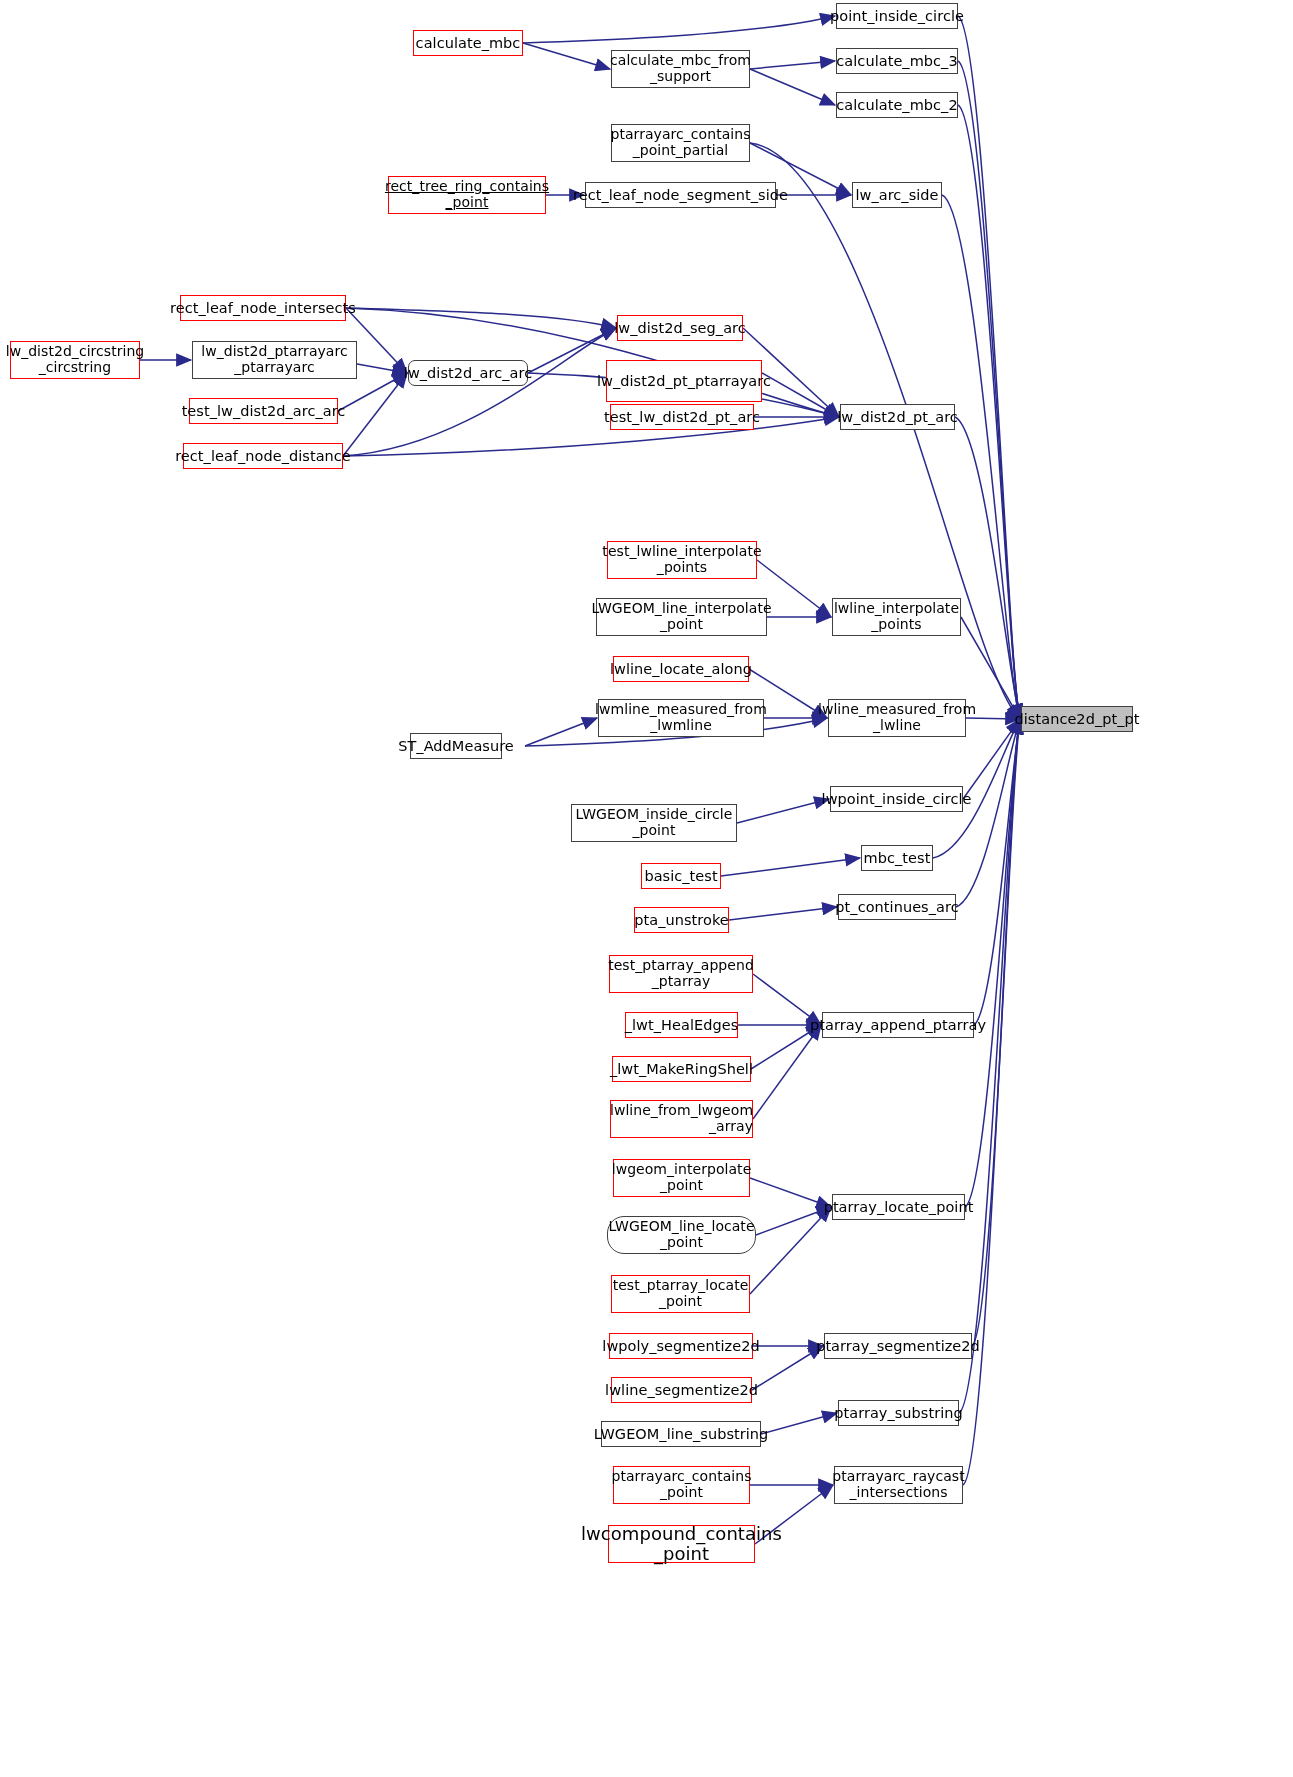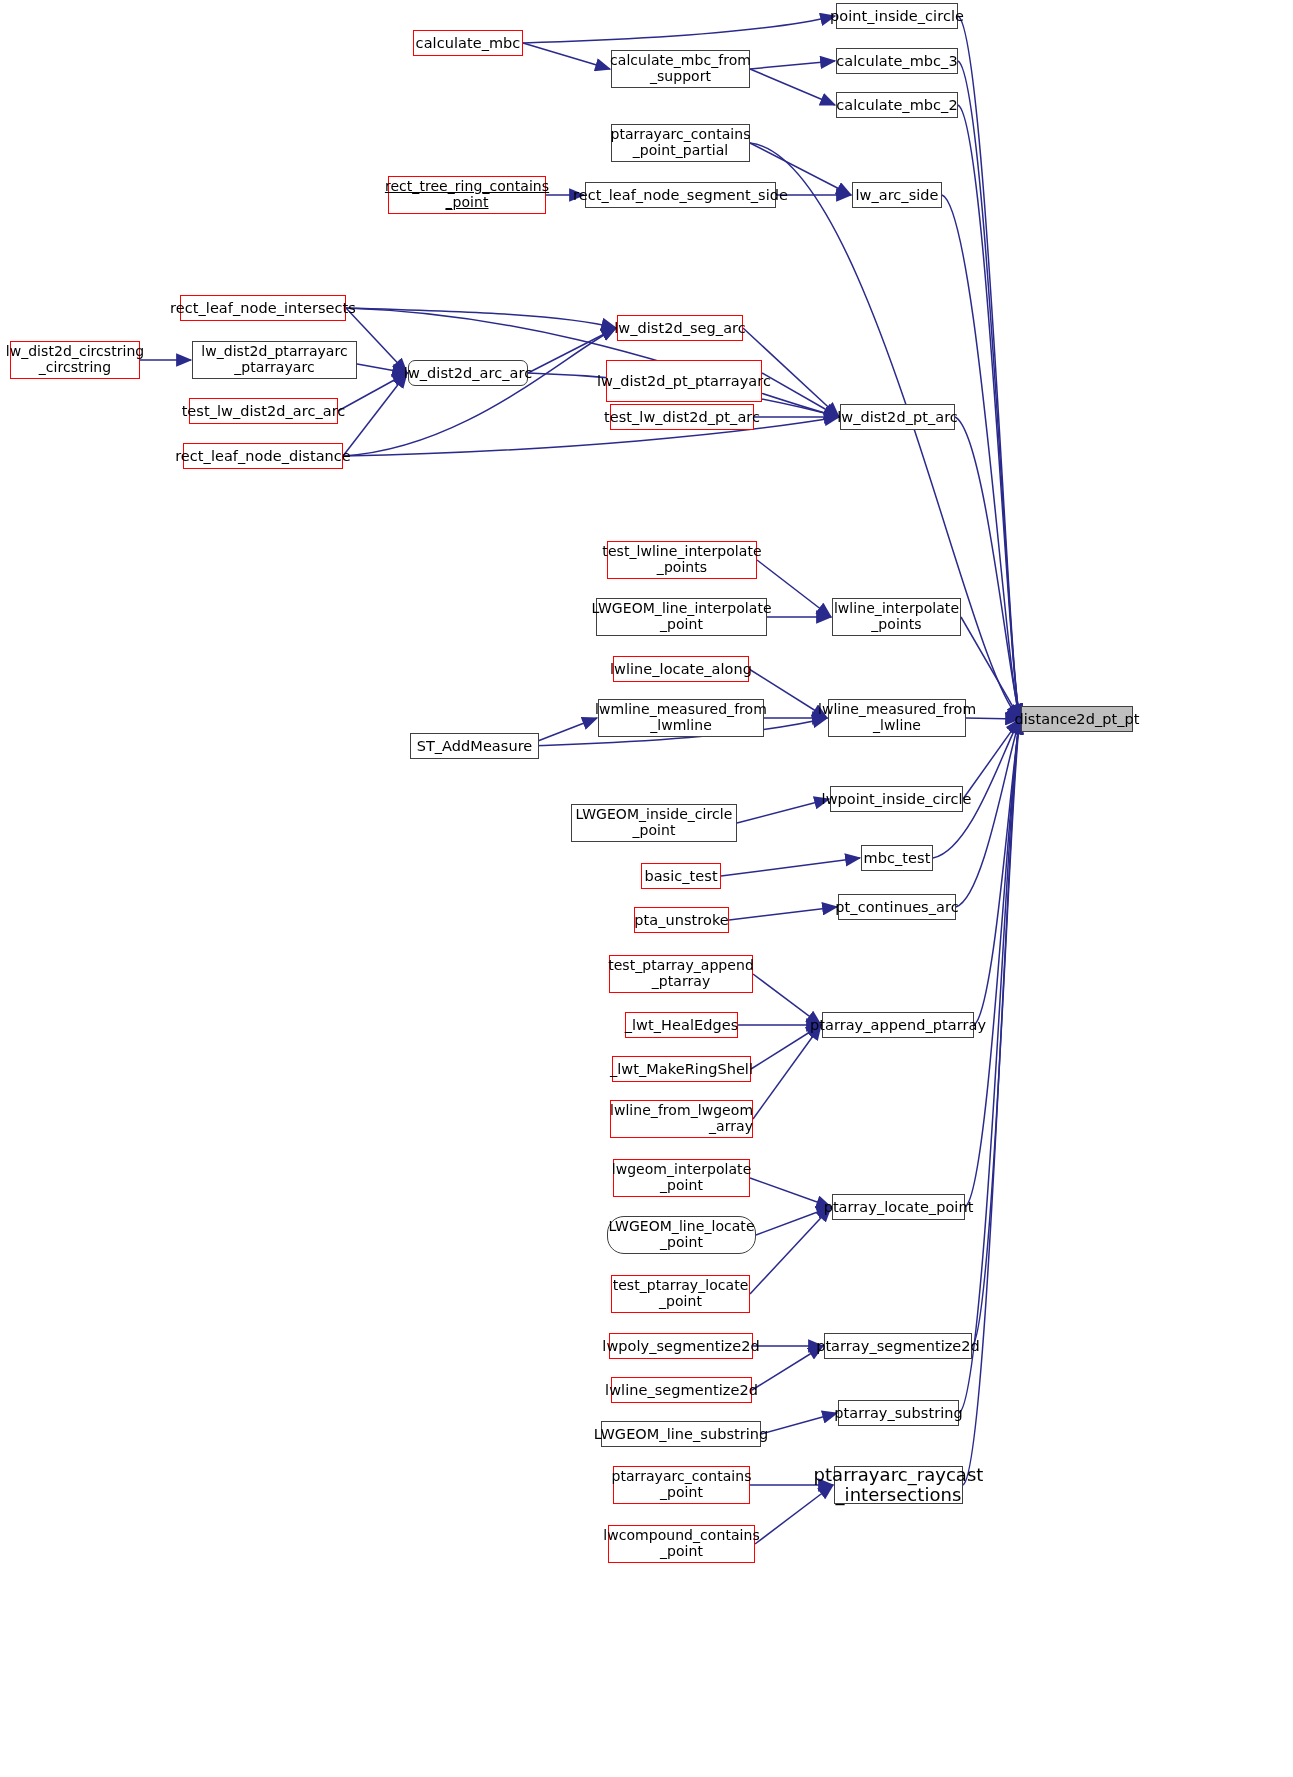--- a/index.html
+++ b/index.html
@@ -113,21 +113,21 @@
 _points</div>
       <div class="node black" style="left: 596px; top: 598px; width: 171px; height: 38px; font-size: 14px;">LWGEOM_line_interpolate
 _point</div>
       <div class="node black" style="left: 832px; top: 598px; width: 129px; height: 38px; font-size: 14px;">lwline_interpolate
 _points</div>
       <div class="node red" style="left: 613px; top: 656px; width: 136px; height: 26px;">lwline_locate_along</div>
       <div class="node black" style="left: 598px; top: 699px; width: 166px; height: 38px; font-size: 14px;">lwmline_measured_from
 _lwmline</div>
       <div class="node black" style="left: 828px; top: 699px; width: 138px; height: 38px; font-size: 14px;">lwline_measured_from
 _lwline</div>
-      <div class="node black" style="left: 410px; top: 733px; width: 129px; height: 26px;">ST_AddMeasure</div>
+      <div class="node black" style="left: 410px; top: 733px; width: 92px; height: 26px;">ST_AddMeasure</div>
       <div class="node black" style="left: 830px; top: 786px; width: 133px; height: 26px;">lwpoint_inside_circle</div>
       <div class="node black" style="left: 571px; top: 804px; width: 166px; height: 38px; font-size: 14px;">LWGEOM_inside_circle
 _point</div>
       <div class="node black" style="left: 861px; top: 845px; width: 72px; height: 26px;">mbc_test</div>
       <div class="node red" style="left: 641px; top: 863px; width: 80px; height: 26px;">basic_test</div>
       <div class="node black" style="left: 838px; top: 894px; width: 118px; height: 26px;">pt_continues_arc</div>
       <div class="node red" style="left: 634px; top: 907px; width: 95px; height: 26px;">pta_unstroke</div>
       <div class="node red" style="left: 609px; top: 955px; width: 144px; height: 38px; font-size: 14px;">test_ptarray_append
 _ptarray</div>
       <div class="node red" style="left: 625px; top: 1012px; width: 113px; height: 26px;">_lwt_HealEdges</div>
@@ -142,19 +142,19 @@
       <div class="node black" style="left: 832px; top: 1194px; width: 133px; height: 26px;">ptarray_locate_point</div>
       <div class="node red" style="left: 611px; top: 1275px; width: 139px; height: 38px; font-size: 14px;">test_ptarray_locate
 _point</div>
       <div class="node red" style="left: 609px; top: 1333px; width: 144px; height: 26px;">lwpoly_segmentize2d</div>
       <div class="node black" style="left: 824px; top: 1333px; width: 148px; height: 26px;">ptarray_segmentize2d</div>
       <div class="node red" style="left: 611px; top: 1377px; width: 141px; height: 26px;">lwline_segmentize2d</div>
       <div class="node black" style="left: 838px; top: 1400px; width: 121px; height: 26px;">ptarray_substring</div>
       <div class="node black" style="left: 601px; top: 1421px; width: 160px; height: 26px;">LWGEOM_line_substring</div>
       <div class="node red" style="left: 613px; top: 1466px; width: 137px; height: 38px; font-size: 14px;">ptarrayarc_contains
 _point</div>
-      <div class="node black" style="left: 834px; top: 1466px; width: 129px; height: 38px; font-size: 18px;">ptarrayarc_raycast
+      <div class="node black" style="left: 834px; top: 1466px; width: 129px; height: 38px; font-size: 14px;">ptarrayarc_raycast
 _intersections</div>
-      <div class="node red" style="left: 608px; top: 1525px; width: 147px; height: 38px; font-size: 14px;">lwcompound_contains
+      <div class="node red" style="left: 608px; top: 1525px; width: 147px; height: 38px; font-size: 18px;">lwcompound_contains
 _point</div>
       <div class="node current" style="left: 1021px; top: 706px; width: 112px; height: 26px;">distance2d_pt_pt</div>
     </div>
 </div>
 
 </body></html>

